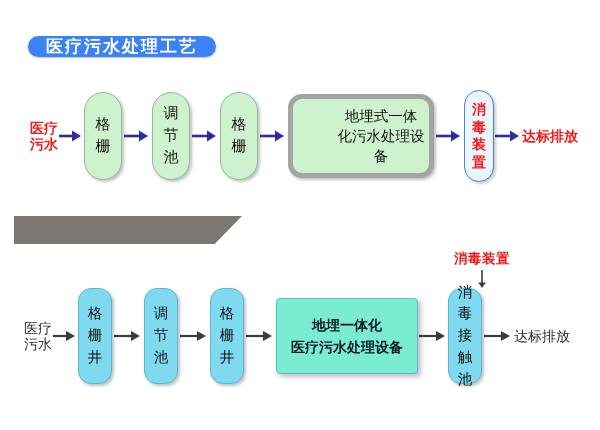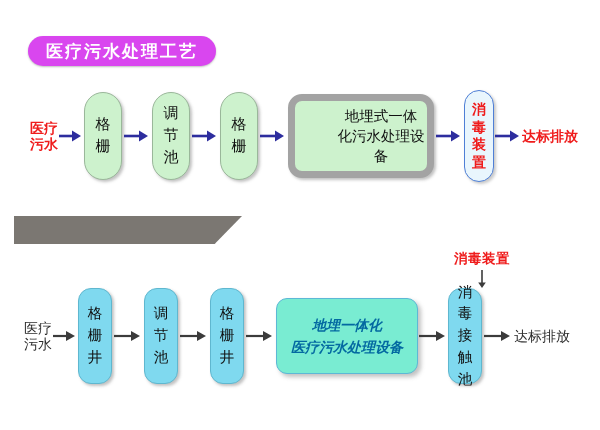--- a/index.html
+++ b/index.html
@@ -15,24 +15,24 @@
     overflow: hidden;
     font-family: "DejaVu Sans", "Liberation Sans", sans-serif;
     -webkit-font-smoothing: antialiased;
   }
 
   
   .title-pill {
     position: absolute;
     left: 28px;
     top: 36px;
-    height: 30px;
+    height: 21px;
     padding: 0 18px;
     border-radius: 15px;
-    background: #d946ef;
+    background: #3b82f6;
     color: #ffffff;
     font-size: 17px;
     font-weight: bold;
     letter-spacing: 2px;
     display: flex;
     align-items: center;
     justify-content: center;
     box-shadow: 0 1px 2px rgba(0,0,0,0.25);
   }
 
@@ -119,21 +119,21 @@
     box-shadow: 2px 2px 3px rgba(120,120,120,0.45);
   }
   .node.green-pill .vtext {
     writing-mode: horizontal-tb;
     white-space: pre-line;
   }
   .node.green-big {
     width: 146px;
     height: 84px;
     background: #cdf2cd;
-    border: 7px solid #a3a3a3;
+    border: 5px solid #a3a3a3;
     border-radius: 14px;
     color: #101010;
     font-size: 14.5px;
     line-height: 1.4;
     white-space: pre-line;
     box-shadow: 2px 2px 3px rgba(120,120,120,0.45);
     padding-left: 40px;
   }
   .node.blue-pill-red {
     width: 30px;
@@ -160,28 +160,27 @@
     font-size: 14.5px;
     line-height: 1.5;
     white-space: pre-line;
     box-shadow: 2px 2px 3px rgba(120,120,120,0.45);
   }
   .node.aqua-big {
     width: 142px;
     height: 76px;
     background: #79ecd2;
     border: 1px solid #5db8d6;
-    border-radius: 11px;
-    color: #0369a1;
+    border-radius: 4px;
+    color: #0f172a;
     font-size: 14px;
     font-weight: bold;
     line-height: 1.6;
     white-space: pre-line;
     box-shadow: 3px 3px 4px rgba(120,120,120,0.45);
-    font-style: italic;
   }
 
   
   .annotation {
     position: absolute;
     left: 437px;
     top: 250px;
     width: 90px;
     text-align: center;
   }

